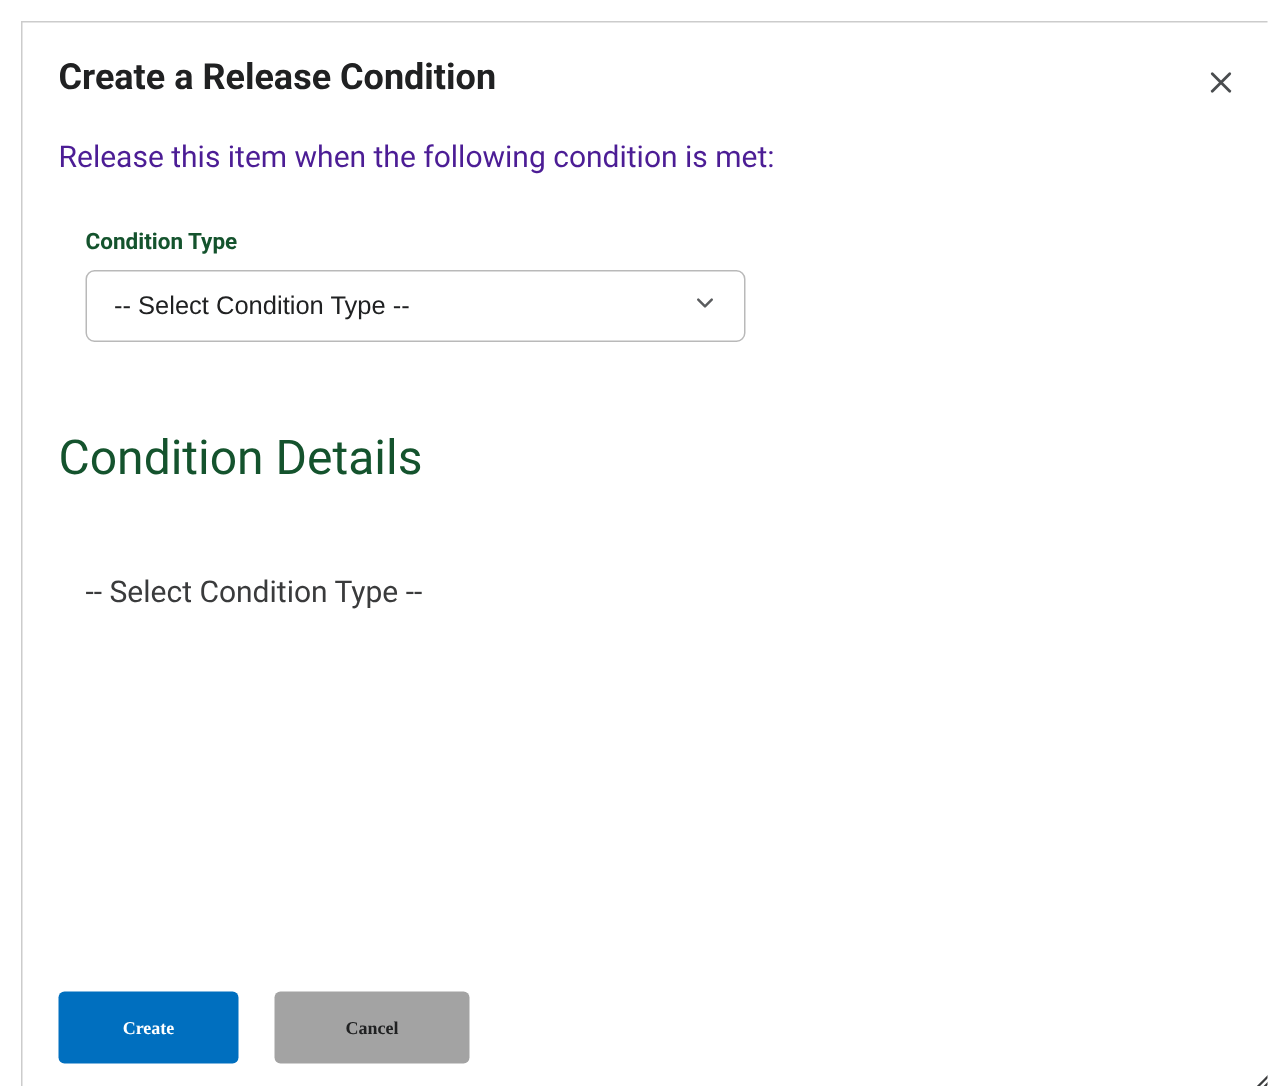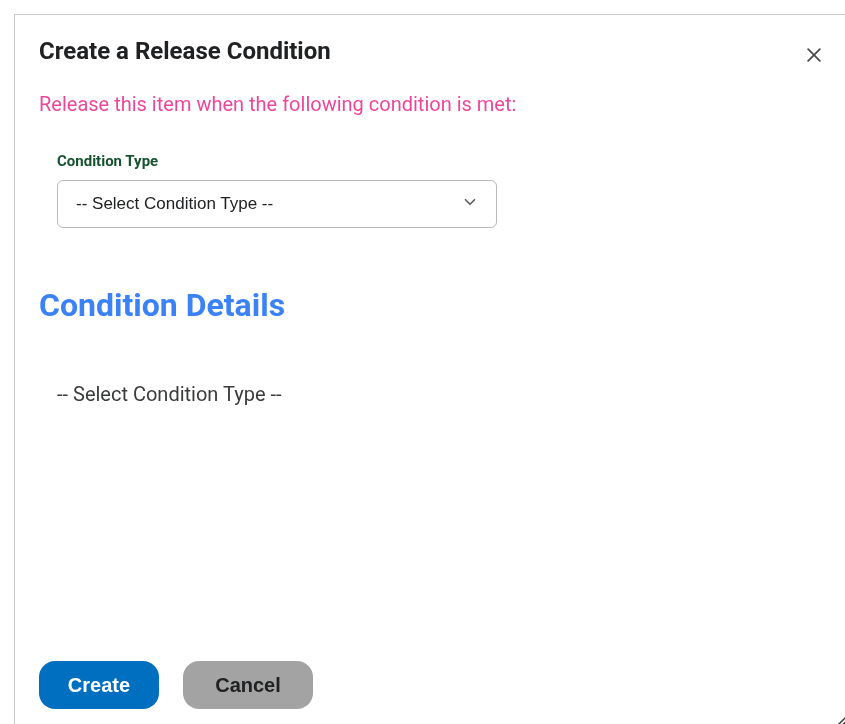--- a/index.html
+++ b/index.html
@@ -52,21 +52,21 @@
       width: 20px;
       height: 20px;
     }
     .dialog-body {
       flex: 1;
       padding: 0 24px;
       overflow: auto;
     }
     .subtitle {
       font-size: 20px;
-      color: #ec4899;
+      color: #4c1d95;
       margin-top: 18px;
       line-height: 1.4;
     }
     .field-group {
       margin-top: 34px;
       padding-left: 18px;
     }
     .field-label {
       font-size: 15px;
       font-weight: 700;
@@ -100,46 +100,47 @@
       transform: translateY(-50%);
       pointer-events: none;
       color: #5a5c5e;
     }
     .select-chevron svg {
       width: 18px;
       height: 18px;
     }
     .section-heading {
       font-size: 32px;
-      font-weight: 700;
-      color: #3b82f6;
+      font-weight: 400;
+      color: #14532d;
       margin-top: 58px;
       line-height: 1.2;
     }
     .details-text {
       font-size: 20px;
       color: #3a3b3c;
       margin-top: 58px;
       padding-left: 18px;
     }
     .dialog-footer {
       padding: 0 24px 24px 24px;
       display: flex;
       gap: 24px;
       align-items: center;
     }
     .btn {
       height: 48px;
       padding: 0 28px;
-      border-radius: 16px;
-      font-size: 20px;
+      border-radius: 4px;
+      font-size: 12px;
       font-weight: 700;
       cursor: pointer;
       border: none;
       min-width: 120px;
+      font-family: Liberation Serif, serif;
     }
     .btn-primary {
       background: #006fbf;
       color: #fff;
     }
     .btn-secondary {
       background: #a3a3a3;
       color: #202122;
       min-width: 130px;
     }

